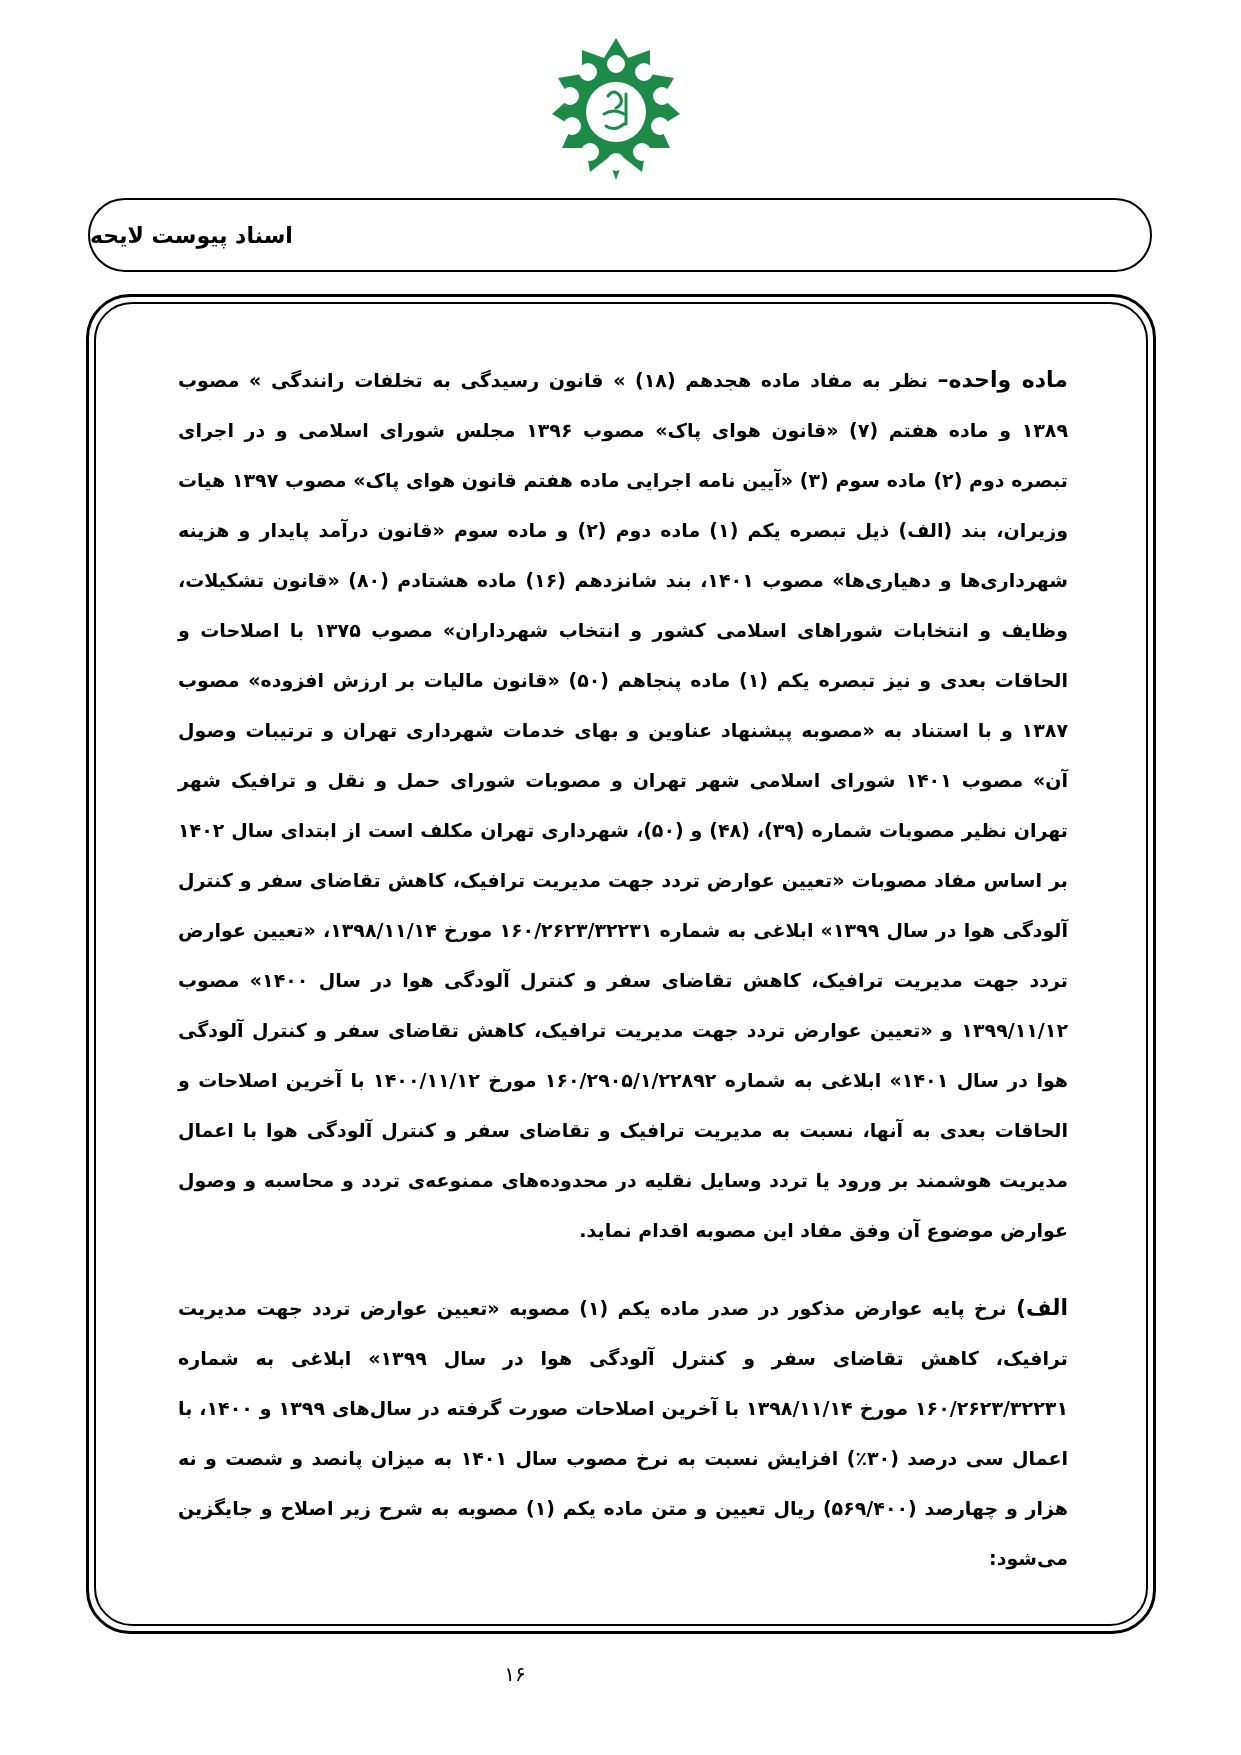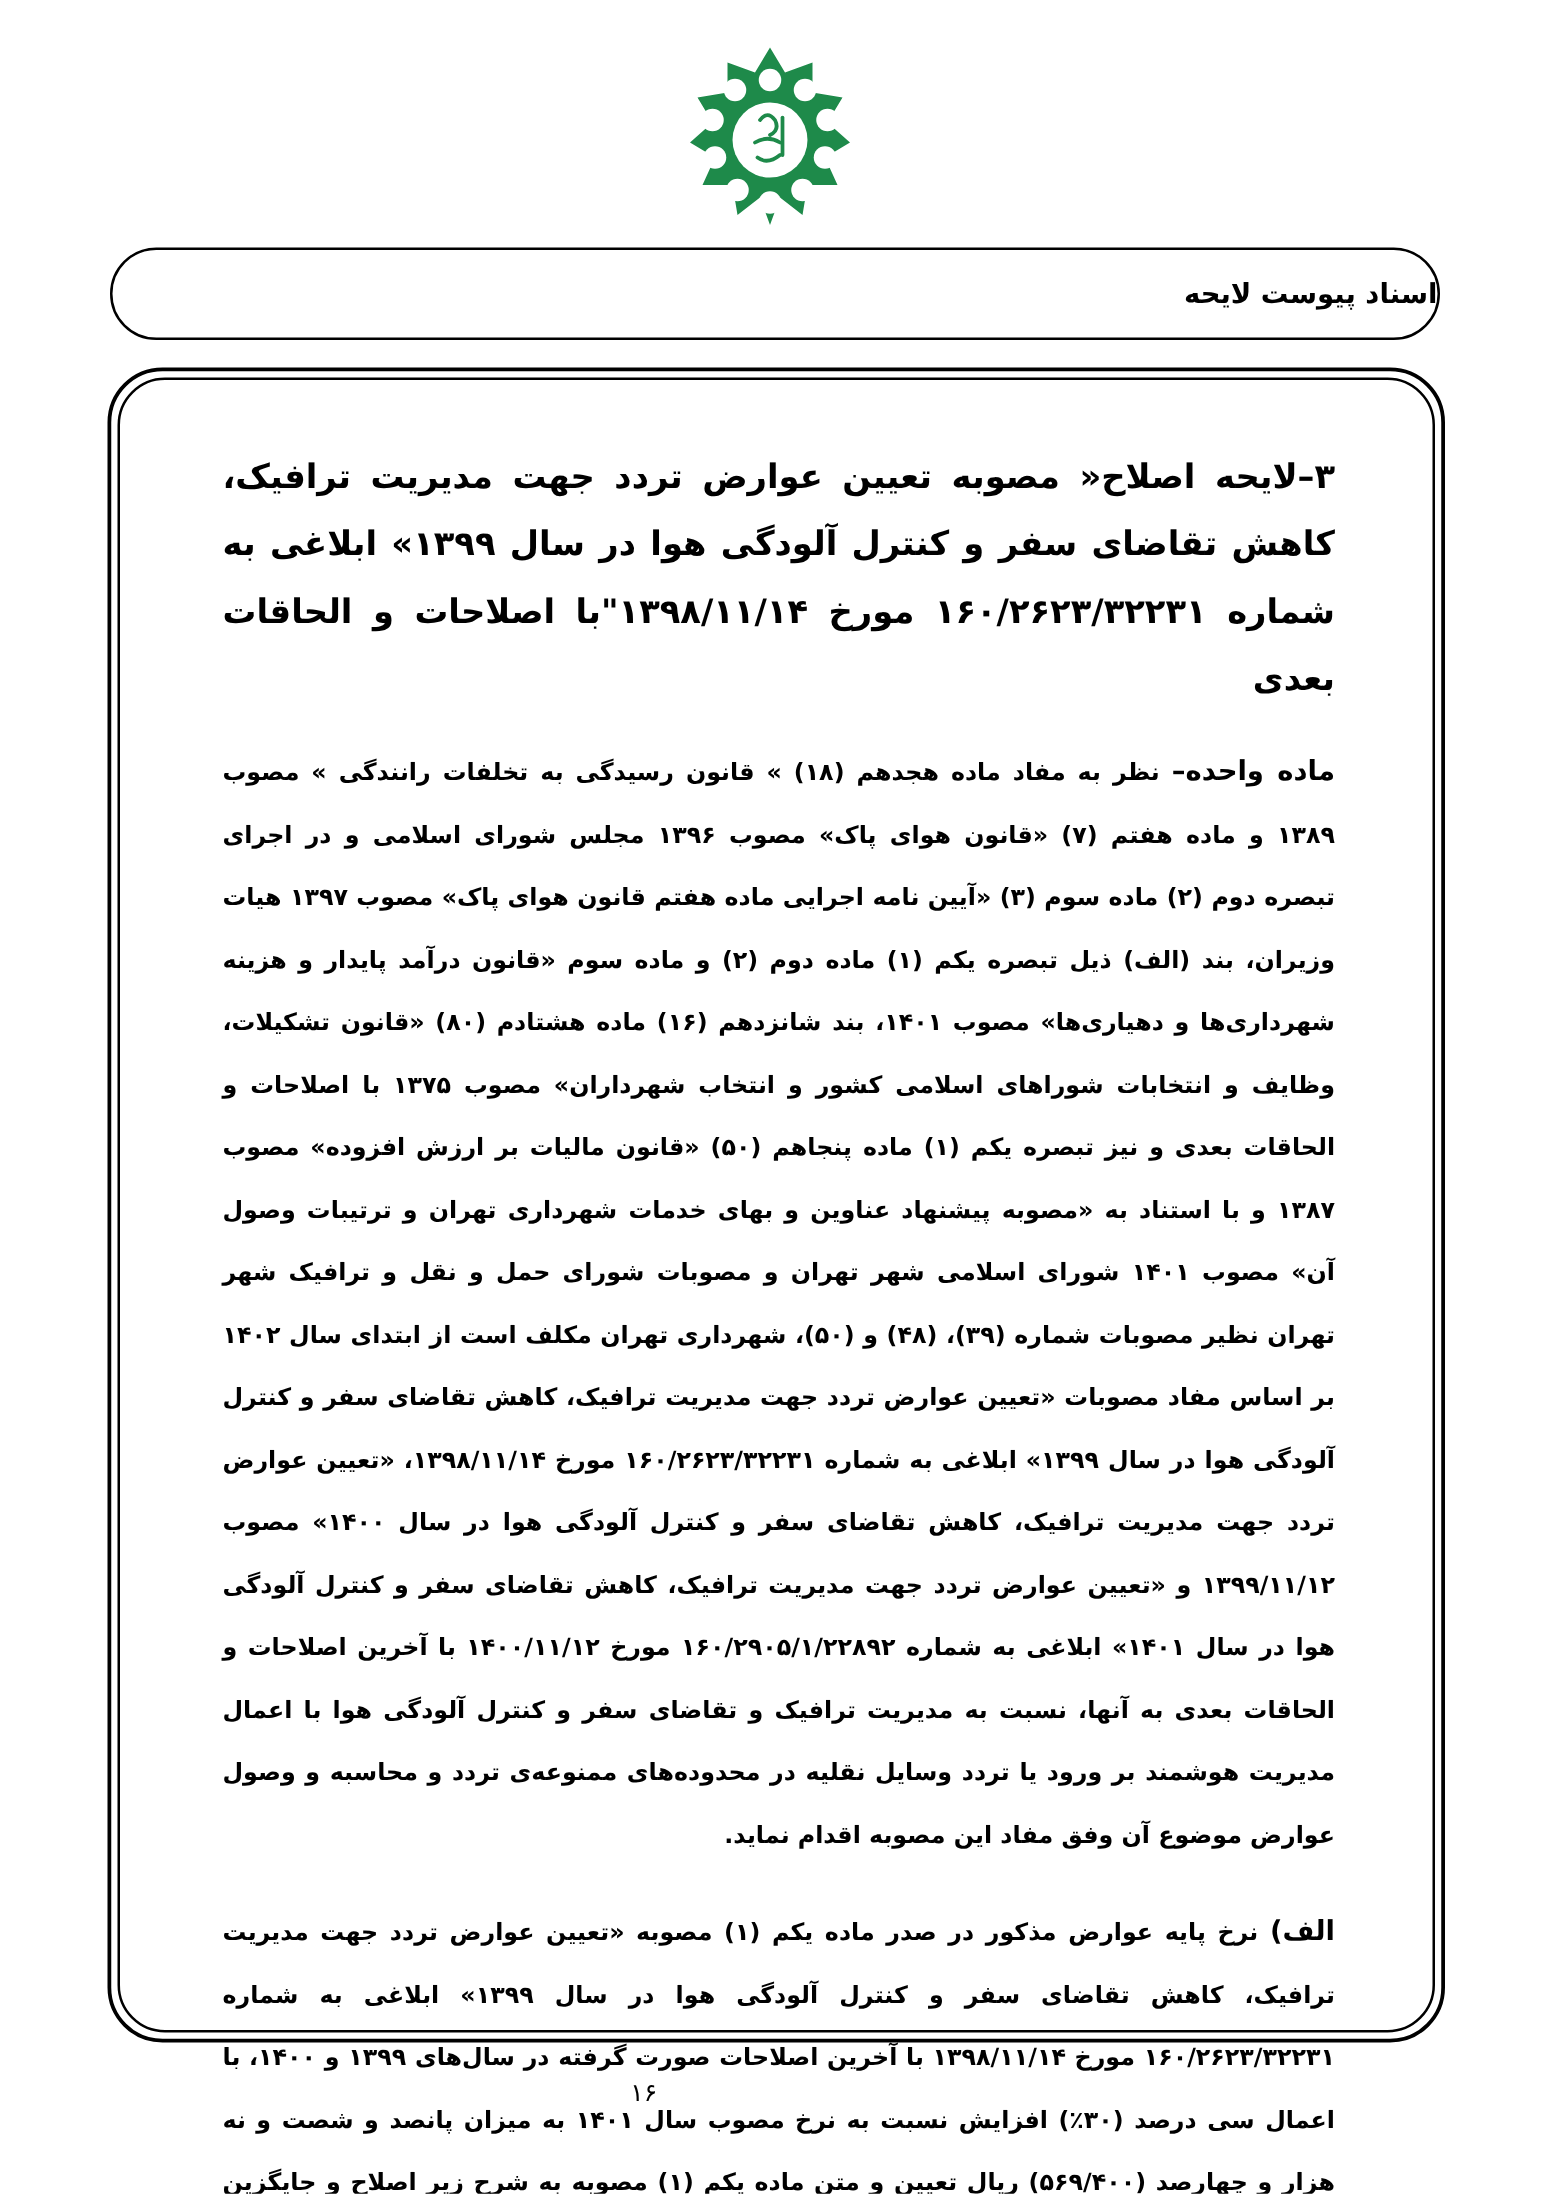--- a/index.html
+++ b/index.html
@@ -1,21 +1,21 @@
 <!DOCTYPE html>
 <html><head>
   <meta charset="utf-8">
   <style>
     html, body { margin: 0; padding: 0; background: #ffffff; }
     body { width: 1241px; height: 1755px; position: relative; overflow: hidden; font-family: "DejaVu Sans", sans-serif; color: #000; }
     .logo { position: absolute; left: 546px; top: 34px; width: 140px; height: 150px; }
     .header-pill {
       position: absolute; left: 88px; top: 198px; width: 1064px; height: 74px;
       border: 2px solid #000; border-radius: 38px; box-sizing: border-box;
-      display: flex; align-items: center; justify-content: flex-end;
+      display: flex; align-items: center; justify-content: flex-start;
     }
     .header-pill span { font-size: 22px; font-weight: bold; direction: rtl; }
     .frame-outer {
       position: absolute; left: 86px; top: 294px; width: 1070px; height: 1340px;
       border: 3px solid #000; border-radius: 44px; box-sizing: border-box;
     }
     .frame-inner {
       position: absolute; left: 5px; top: 5px; right: 5px; bottom: 5px;
       border: 2px solid #000; border-radius: 38px; box-sizing: border-box;
     }
@@ -61,21 +61,20 @@
 
 <div class="header-pill">
   <span>اسناد پیوست لایحه</span>
 </div>
 
 <div class="frame-outer">
   <div class="frame-inner"></div>
 </div>
 
 <div class="content">
-  <p class="title">۳–لایحه اصلاح« مصوبه تعیین عوارض تردد جهت مدیریت ترافیک، کاهش تقاضای سفر و کنترل آلودگی هوا در سال ۱۳۹۹» ابلاغی به شماره ۱۶۰/۲۶۲۳/۳۲۲۳۱ مورخ ۱۳۹۸/۱۱/۱۴"با اصلاحات و الحاقات بعدی</p>
   <p class="para">
     <span class="lead">ماده واحده–</span><span> نظر به مفاد ماده هجدهم (۱۸) » قانون رسیدگی به تخلفات رانندگی » مصوب ۱۳۸۹ و ماده هفتم (۷) «قانون هوای پاک» مصوب ۱۳۹۶ مجلس شورای اسلامی و در اجرای تبصره دوم (۲) ماده سوم (۳) «آیین نامه اجرایی ماده هفتم قانون هوای پاک» مصوب ۱۳۹۷ هیات وزیران، بند (الف) ذیل تبصره یکم (۱) ماده دوم (۲) و ماده سوم «قانون درآمد پایدار و هزینه شهرداری‌ها و دهیاری‌ها» مصوب ۱۴۰۱،  بند شانزدهم (۱۶) ماده هشتادم (۸۰) «قانون تشکیلات، وظایف و انتخابات شوراهای اسلامی کشور و انتخاب شهرداران» مصوب ۱۳۷۵ با اصلاحات و الحاقات بعدی و نیز تبصره یکم (۱) ماده پنجاهم (۵۰) «قانون مالیات بر ارزش افزوده» مصوب ۱۳۸۷ و با استناد به «مصوبه پیشنهاد عناوین و بهای خدمات شهرداری تهران و ترتیبات وصول آن» مصوب ۱۴۰۱ شورای اسلامی شهر تهران و مصوبات شورای حمل و نقل و ترافیک شهر تهران نظیر مصوبات شماره (۳۹)، (۴۸) و (۵۰)، شهرداری تهران مکلف است از ابتدای سال ۱۴۰۲ بر اساس مفاد مصوبات «تعیین عوارض تردد جهت مدیریت ترافیک، کاهش تقاضای سفر و کنترل آلودگی هوا در سال ۱۳۹۹» ابلاغی به شماره ۱۶۰/۲۶۲۳/۳۲۲۳۱ مورخ ۱۳۹۸/۱۱/۱۴، «تعیین عوارض تردد جهت مدیریت ترافیک، کاهش تقاضای سفر و کنترل آلودگی هوا  در سال ۱۴۰۰» مصوب ۱۳۹۹/۱۱/۱۲ و «تعیین عوارض تردد جهت مدیریت ترافیک، کاهش تقاضای سفر و کنترل آلودگی هوا در سال ۱۴۰۱» ابلاغی به شماره ۱۶۰/۲۹۰۵/۱/۲۲۸۹۲ مورخ ۱۴۰۰/۱۱/۱۲ با آخرین اصلاحات و الحاقات بعدی به آنها، نسبت به مدیریت ترافیک و تقاضای سفر و کنترل آلودگی هوا با اعمال مدیریت هوشمند بر ورود یا تردد وسایل نقلیه در محدوده‌های ممنوعه‌ی تردد و محاسبه و وصول عوارض موضوع آن وفق مفاد این مصوبه اقدام نماید.</span>
   </p>
   <p class="para">
     <span class="lead">الف)</span><span> نرخ پایه عوارض مذکور در صدر ماده یکم (۱) مصوبه «تعیین عوارض تردد جهت مدیریت ترافیک، کاهش تقاضای سفر و کنترل آلودگی هوا در سال ۱۳۹۹» ابلاغی به شماره ۱۶۰/۲۶۲۳/۳۲۲۳۱ مورخ ۱۳۹۸/۱۱/۱۴ با آخرین اصلاحات صورت گرفته در سال‌های ۱۳۹۹ و ۱۴۰۰، با اعمال سی درصد (۳۰٪) افزایش نسبت به نرخ مصوب سال ۱۴۰۱ به میزان پانصد و شصت و نه هزار و چهارصد (۵۶۹/۴۰۰) ریال تعیین و متن ماده یکم (۱) مصوبه به شرح زیر اصلاح و جایگزین می‌شود:</span>
   </p>
 </div>
 
 <div class="page-num">۱۶</div>
 

